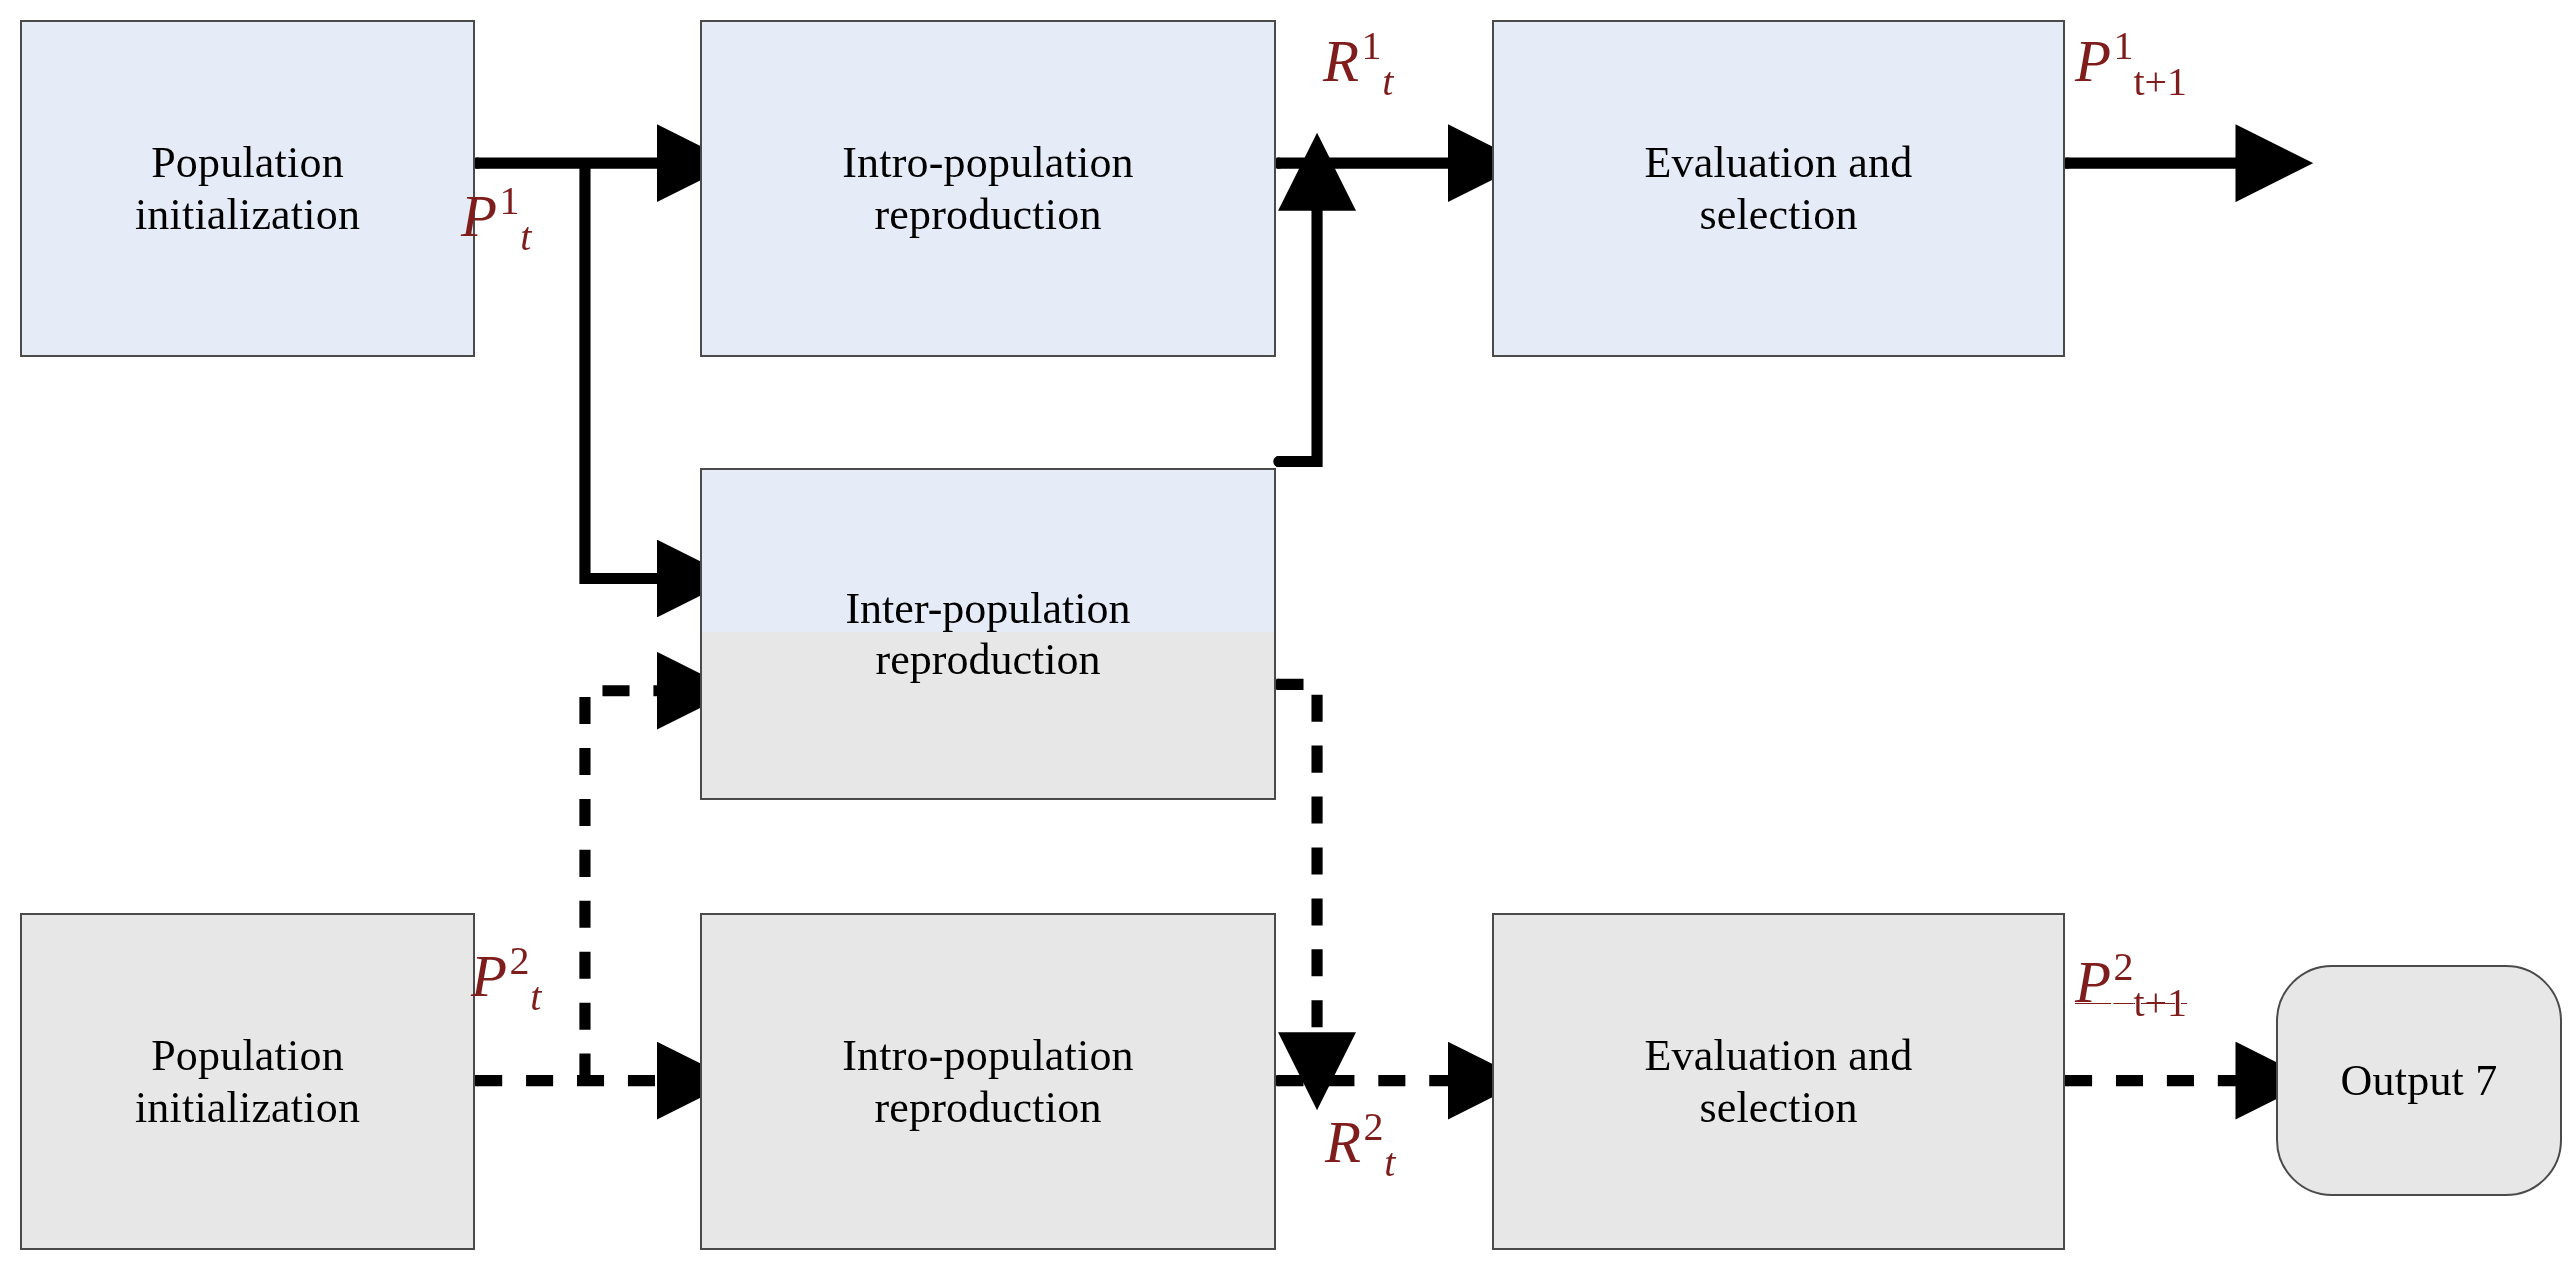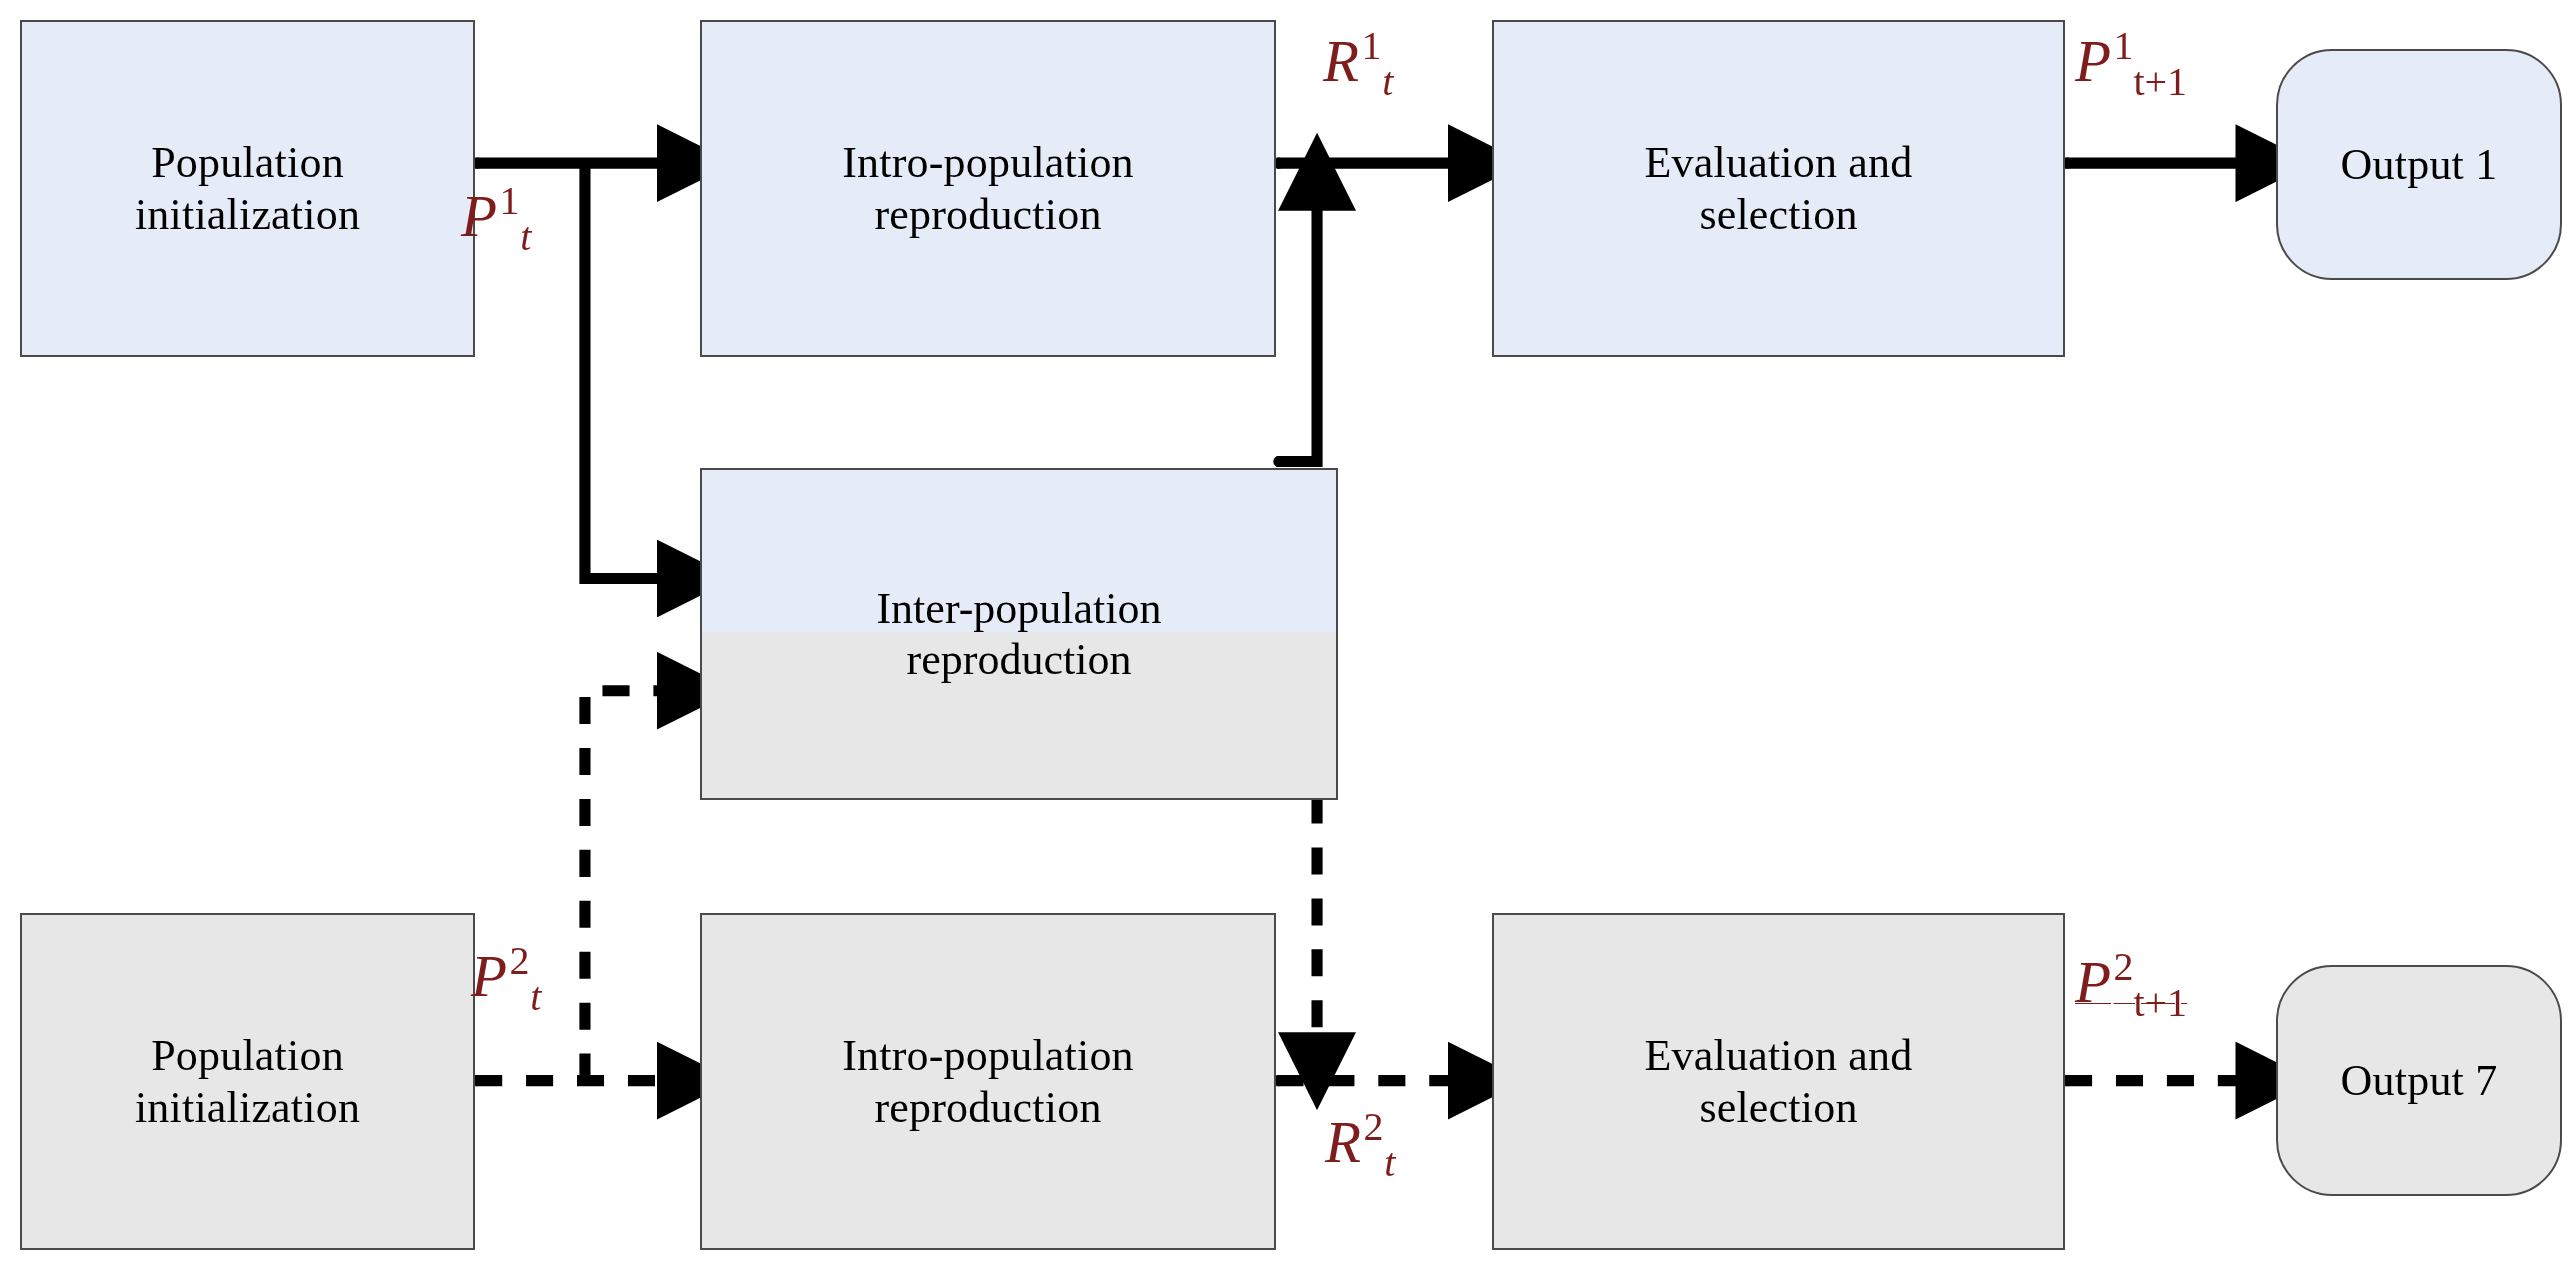--- a/index.html
+++ b/index.html
@@ -95,25 +95,22 @@
     </span>
   </div>
 
   <div class="node blue f78" style="left:1492px;top:20px;width:573px;height:337px;">
     <span class="lbl">
       <span>Evaluation and</span><br>
       <span>selection</span>
     </span>
   </div>
 
-  <div class="node blue pill f78" style="left:2276px;top:49px;width:286px;height:231px;border-width:2.4px;">
-    <span class="lbl">Output 1</span>
-  </div>
 
-  <div class="split f78" style="left:700px;top:468px;width:638px;height:332px;justify-content:center;">
+  <div class="split f78" style="left:700px;top:468px;width:576px;height:332px;justify-content:center;">
     <div class="half-top" style="height:166px;"></div>
     <div class="half-bot" style="height:166px;"></div>
     <span class="lbl">
       <span>Inter-population</span><br>
       <span>reproduction</span>
     </span>
   </div>
 
   <div class="node gray f78" style="left:20px;top:913px;width:455px;height:337px;">
     <span class="lbl">

